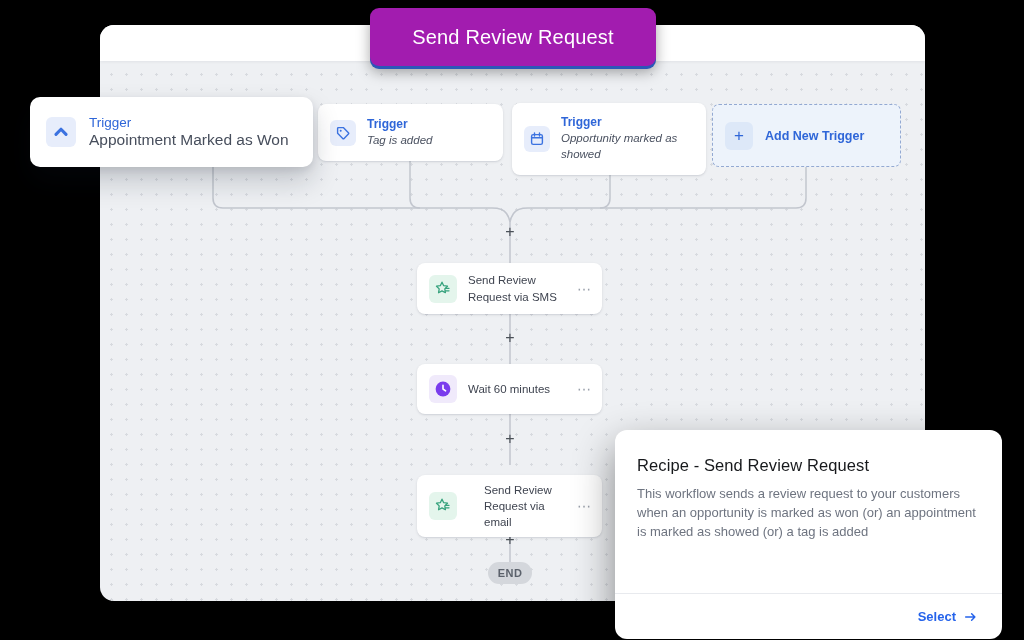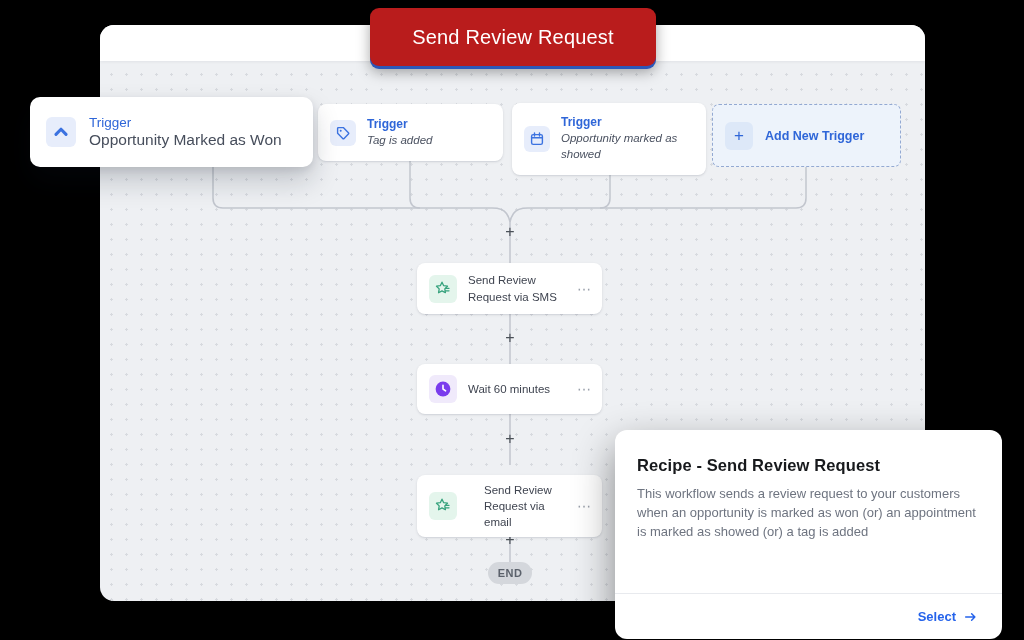--- a/index.html
+++ b/index.html
@@ -11,21 +11,21 @@
   .window { position:absolute; left:100px; top:25px; width:825px; height:576px;
             background:#eef0f3; border-radius:14px; overflow:hidden; }
   .topbar { position:absolute; left:0; top:0; width:100%; height:36px; background:#fff;
             box-shadow:0 1px 3px rgba(20,25,40,.06); }
   .canvas-dots { position:absolute; left:0; top:36px; right:0; bottom:0;
             background-image:radial-gradient(#d7dadf 1.2px, transparent 1.2px);
             background-size:15px 15px; background-position:4px 6px; }
 
   
   .banner { position:absolute; left:370px; top:8px; width:286px; height:58px;
-            background:#b91c1c; border-radius:9px; display:flex; align-items:center;
+            background:#a21caf; border-radius:9px; display:flex; align-items:center;
             justify-content:center; box-shadow:0 3px 0 #2c57b8, 0 6px 14px rgba(0,0,0,.35);
             z-index:30; }
   .banner span { color:#fff; font-size:20px; font-weight:500; letter-spacing:.2px; }
 
   
   svg.connectors { position:absolute; left:0; top:0; width:1024px; height:640px;
             pointer-events:none; z-index:5; }
   .plus-node { position:absolute; width:18px; height:18px; display:flex; align-items:center;
             justify-content:center; color:#4b5158; font-size:16px; font-weight:400;
             z-index:6; cursor:pointer; line-height:1; }
@@ -80,21 +80,21 @@
   .end-pill { position:absolute; left:488px; top:562px; width:44px; height:22px;
           background:#d4d7dc; border-radius:11px; display:flex; align-items:center;
           justify-content:center; color:#5b616b; font-size:11px; font-weight:700;
           letter-spacing:.5px; z-index:10; }
 
   
   .recipe { position:absolute; left:615px; top:430px; width:387px; height:209px;
           background:#fff; border-radius:12px; z-index:40;
           box-shadow:0 16px 40px rgba(0,0,0,.45); display:flex; flex-direction:column; }
   .recipe .body { padding:26px 26px 0 22px; flex:1 1 auto; }
-  .recipe h2 { color:#17191c; font-size:16.5px; font-weight:700; letter-spacing:.1px; }
+  .recipe h2 { color:#17191c; font-size:16.5px; font-weight:400; letter-spacing:.1px; }
   .recipe p  { margin-top:9px; color:#6e7480; font-size:13px; line-height:1.48; }
   .recipe .footer { border-top:1px solid #e8eaee; height:46px; display:flex;
           align-items:center; justify-content:flex-end; padding:0 24px; }
   .recipe .select { display:flex; align-items:center; gap:7px; color:#2563eb;
           font-size:13px; font-weight:700; cursor:pointer; }
 </style>
 </head>
 <body>
 
 <div class="stage">
@@ -133,21 +133,21 @@
     </div>
 
   <div class="card trigger-main">
     <div class="icon-chip">
       <svg width="22" height="22" viewBox="0 0 24 24" fill="none">
         <path d="M6.5 14.5 L12 9 L17.5 14.5" stroke="#3b72e0" stroke-width="3.4" stroke-linecap="round" stroke-linejoin="round"></path>
       </svg>
     </div>
     <div class="txt">
       <div class="t-label">Trigger</div>
-      <div class="t-title">Opportunity Marked as Won</div>
+      <div class="t-title">Appointment Marked as Won</div>
     </div>
   </div>
 
   <div class="card trigger-sm trigger-tag">
     <div class="icon-chip">
       <svg width="16" height="16" viewBox="0 0 16 16" fill="none">
         <path d="M2.6 8.3 V3.6 Q2.6 2.6 3.6 2.6 H8.3 L13.4 7.7 Q14.1 8.4 13.4 9.1 L9.1 13.4 Q8.4 14.1 7.7 13.4 Z" stroke="#3b72e0" stroke-width="1.4" stroke-linejoin="round"></path>
         <circle cx="5.7" cy="5.7" r="1" fill="#3b72e0"></circle>
       </svg>
     </div>

